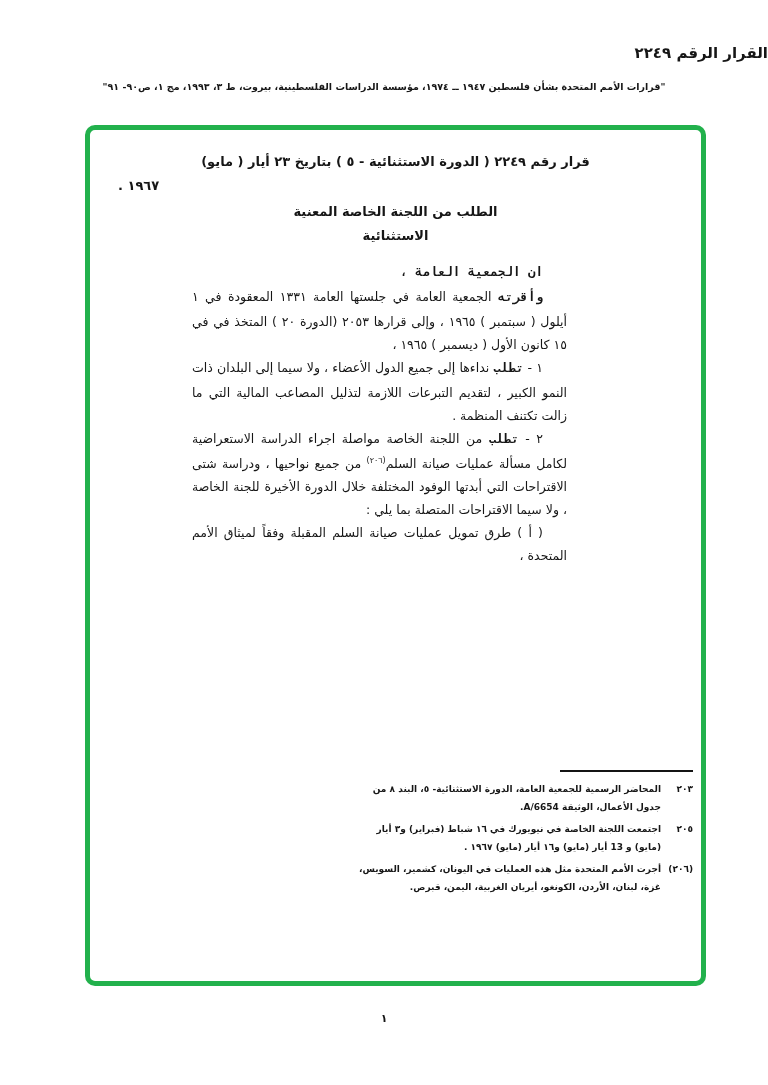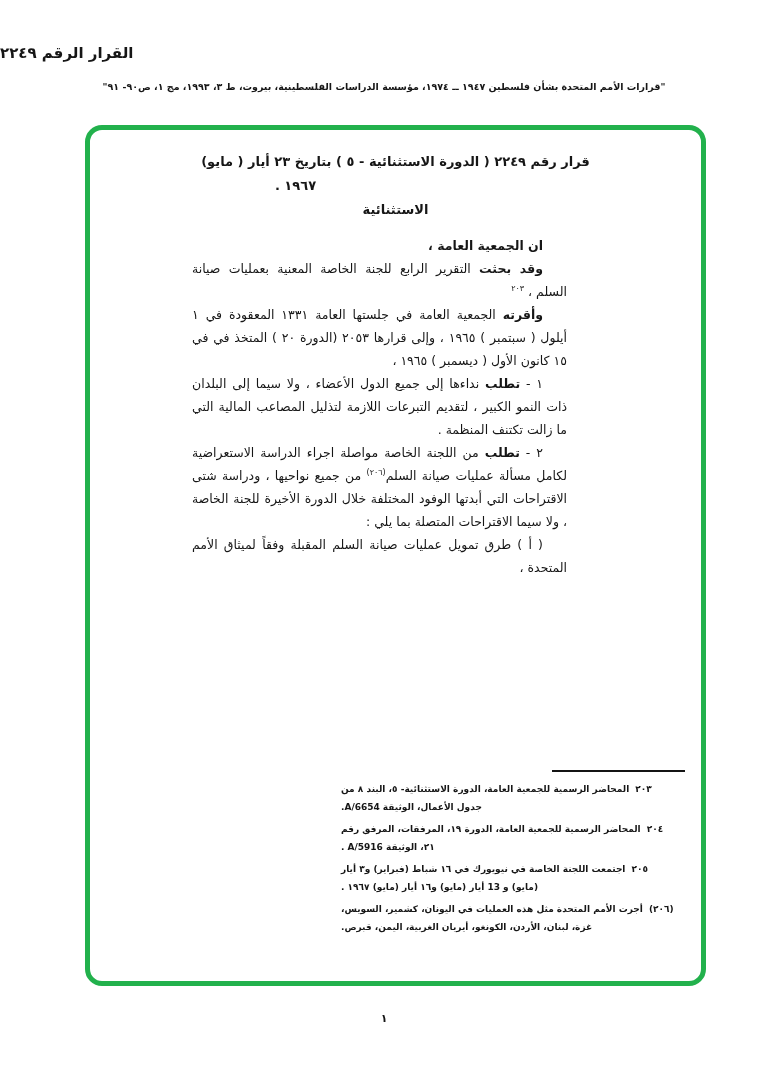--- a/index.html
+++ b/index.html
@@ -3,49 +3,49 @@
 <meta charset="utf-8">
 <style>
   html,body{margin:0;padding:0;background:#ffffff;}
   body{
     width:768px;height:1085px;position:relative;overflow:hidden;
     font-family:"DejaVu Sans",sans-serif;color:#161616;
     -webkit-font-smoothing:antialiased;
   }
   .page-title{
     position:absolute;top:44px;left:0;right:0;margin:0;
-    text-align:left;font-size:15px;font-weight:bold;direction:rtl;
+    text-align:right;font-size:15px;font-weight:bold;direction:rtl;
   }
   .source-line{
     position:absolute;top:81px;left:0;right:0;
     text-align:center;font-size:9.5px;font-weight:bold;direction:rtl;
     white-space:nowrap;letter-spacing:0px;
   }
   .green-box{
     position:absolute;left:85px;top:125px;width:621px;height:861px;
-    box-sizing:border-box;border:5px solid #22b14c;border-radius:17px;
+    box-sizing:border-box;border:5px solid #22b14c;border-radius:10px;
     background:#ffffff;
   }
   .res-heading{
     direction:rtl;margin:20px 28px 0 28px;
     font-size:13px;font-weight:bold;line-height:24px;text-align:center;
   }
-  .res-date-line{text-align:center;padding-right:200px;}
+  .res-date-line{text-align:left;padding-right:200px;}
   .res-subtitle{margin-top:2px;}
   .body-text{
     direction:rtl;margin:12px 134px 0 102px;
     font-size:12.5px;line-height:23px;text-align:justify;
   }
   .body-text p{margin:0;text-indent:24px;}
-  .lead{font-weight:bold;}
+  .lead{font-weight:bold;font-family:Liberation Mono, monospace;}
   sup.ref{font-size:8px;vertical-align:5px;line-height:0;font-weight:normal;}
   .footnotes{
-    position:absolute;right:16px;top:640px;width:344px;
+    position:absolute;right:8px;top:640px;width:344px;
     direction:rtl;font-size:9px;font-weight:bold;line-height:18px;
-    text-align:left;
+    text-align:right;
   }
   .fn-divider{
     width:133px;height:0;border-top:2px solid #141414;margin:0 0 8px 0;
   }
   .fn{padding-right:32px;text-indent:-32px;margin-bottom:4px;}
   .fn-num{display:inline-block;min-width:26px;text-indent:0;margin-left:6px;}
   .page-num{
     position:absolute;top:1012px;left:0;right:0;
     text-align:center;font-size:11px;font-weight:bold;
   }
@@ -55,35 +55,34 @@
 
 <h1 class="page-title">القرار الرقم ٢٢٤٩</h1>
 
 <div class="source-line">"قرارات الأمم المتحدة بشأن فلسطين ١٩٤٧ ــ ١٩٧٤، مؤسسة الدراسات الفلسطينية، بيروت، ط ٣، ١٩٩٣، مج ١، ص٩٠- ٩١"</div>
 
 <div class="green-box">
 
   <div class="res-heading">
     <div>قرار رقم ٢٢٤٩ ( الدورة الاستثنائية - ٥ ) بتاريخ ٢٣ أيار ( مايو)</div>
     <div class="res-date-line">١٩٦٧ .</div>
+    <div class="res-subtitle">الطلب من اللجنة الخاصة المعنية</div>
     <div>الاستثنائية</div>
   </div>
 
   <div class="body-text">
     <p><span class="lead">ان الجمعية العامة ،</span></p>
-    <p><span class="lead">وقد بحثت</span><span> التقرير الرابع للجنة الخاصة المعنية بعمليات صيانة السلم ، </span><sup class="ref">٢٠٣</sup></p>
     <p><span class="lead">وأقرته</span><span> الجمعية العامة في جلستها العامة ١٣٣١ المعقودة في ١ أيلول ( سبتمبر ) ١٩٦٥ ، وإلى قرارها ٢٠٥٣ (الدورة ٢٠ ) المتخذ في في ١٥ كانون الأول ( ديسمبر ) ١٩٦٥ ،</span></p>
     <p><span>١ - </span><span class="lead">تطلب</span><span> نداءها إلى جميع الدول الأعضاء ، ولا سيما إلى البلدان ذات النمو الكبير ، لتقديم التبرعات اللازمة لتذليل المصاعب المالية التي ما زالت تكتنف المنظمة .</span></p>
     <p><span>٢ - </span><span class="lead">تطلب</span><span> من اللجنة الخاصة مواصلة اجراء الدراسة الاستعراضية لكامل مسألة عمليات صيانة السلم</span><sup class="ref">(٢٠٦)</sup><span> من جميع نواحيها ، ودراسة شتى الاقتراحات التي أبدتها الوفود المختلفة خلال الدورة الأخيرة للجنة الخاصة ، ولا سيما الاقتراحات المتصلة بما يلي :</span></p>
     <p><span>( أ ) طرق تمويل عمليات صيانة السلم المقبلة وفقاً لميثاق الأمم المتحدة ،</span></p>
   </div>
 
   <div class="footnotes">
     <div class="fn-divider"></div>
     <div class="fn"><span class="fn-num">٢٠٣</span><span>المحاضر الرسمية للجمعية العامة، الدورة الاستثنائية- ٥، البند ٨ من جدول الأعمال، الوثيقة A/6654.</span></div>
-    <div class="fn"><span class="fn-num">٢٠٤</span><span>المحاضر الرسمية للجمعية العامة، الدورة ١٩، المرفقات، المرفق رقم ٢١، الوثيقة A/5916 .</span></div>
     <div class="fn"><span class="fn-num">٢٠٥</span><span>اجتمعت اللجنة الخاصة في نيويورك في ١٦ شباط (فبراير) و٣ أيار (مايو) و 13 أيار (مايو) و١٦ أيار (مايو) ١٩٦٧ .</span></div>
     <div class="fn"><span class="fn-num">(٢٠٦)</span><span>أجرت الأمم المتحدة مثل هذه العمليات في اليونان، كشمير، السويس، غزة، لبنان، الأردن، الكونغو، أيريان الغربية، اليمن، قبرص.</span></div>
   </div>
 
 </div>
 
 <div class="page-num">١</div>
 
 </body></html>

